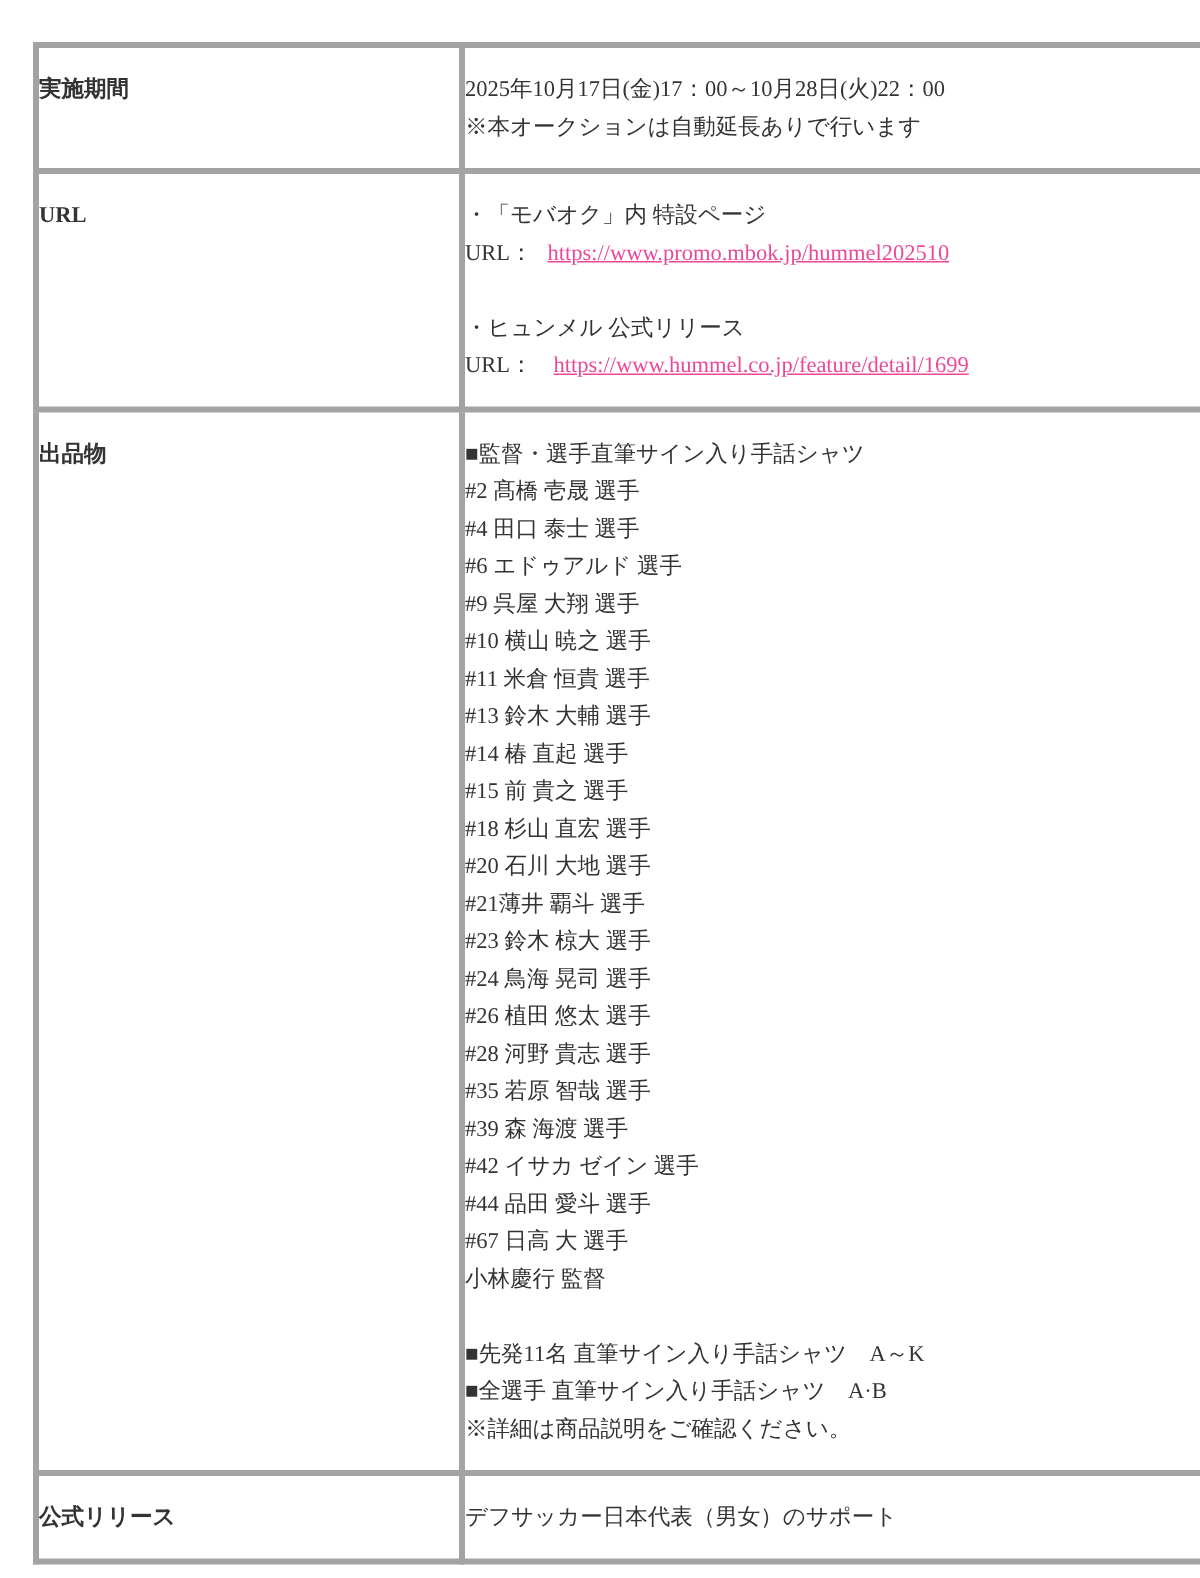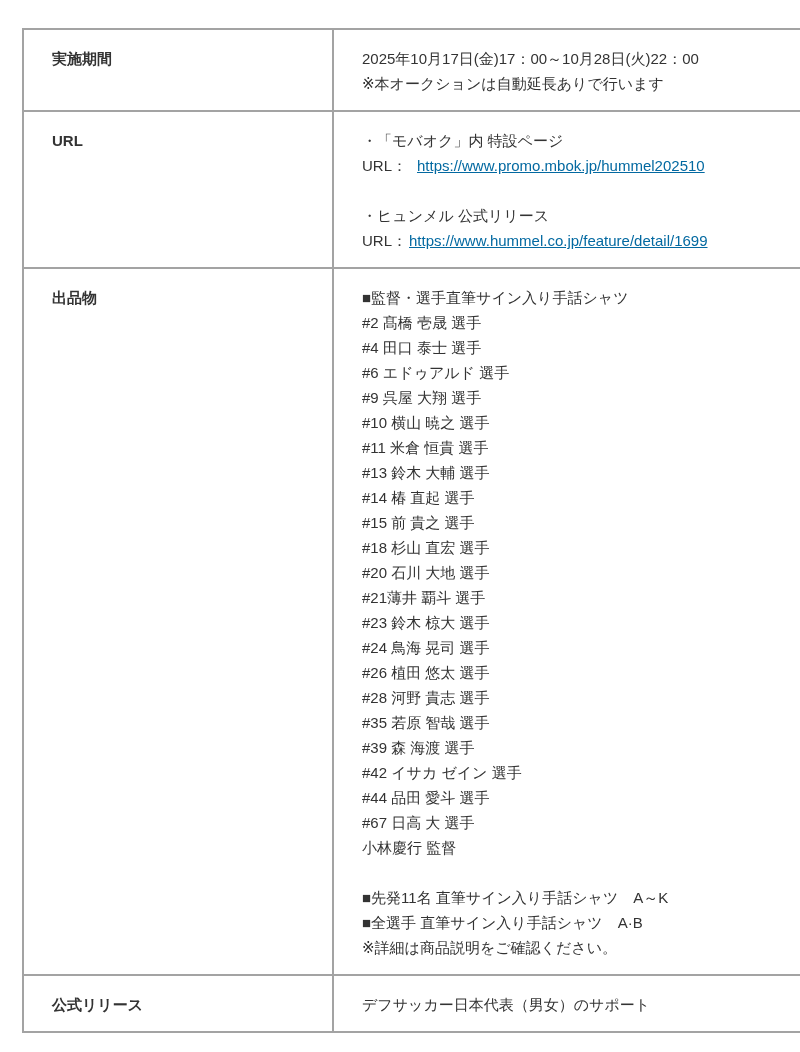--- a/index.html
+++ b/index.html
@@ -17,44 +17,45 @@
   }
   table.info-table {
     position: absolute;
     left: 22px;
     top: 28px;
     width: 740px;
     border-collapse: collapse;
     table-layout: fixed;
   }
   table.info-table td {
-    border: 2px solid #a3a3a3;
+    border: 4px solid #a3a3a3;
     vertical-align: top;
-    padding: 16px 17px 14px 28px;
+    padding: 16px 17px 14px 0;
     font-size: 15px;
     line-height: 25px;
     color: #333333;
     word-break: break-all;
+    font-family: Liberation Serif, serif;
   }
   td.label-cell {
     width: 263px;
     font-weight: bold;
     color: #111111;
   }
   td.value-cell {
     width: 477px;
   }
   .line { min-height: 25px; }
   .blank-line { height: 25px; }
   a.doc-link {
-    color: #0369a1;
+    color: #ec4899;
     text-decoration: underline;
   }
   .link-gap { margin-left: 10px; }
-  .link-gap-sm { margin-left: 2px; }
+  .link-gap-sm { margin-left: 14px; }
 </style>
 </head>
 <body>
 
 <div class="page">
   <table class="info-table">
     <tbody>
 
       <tr>
         <td class="label-cell">実施期間</td>

